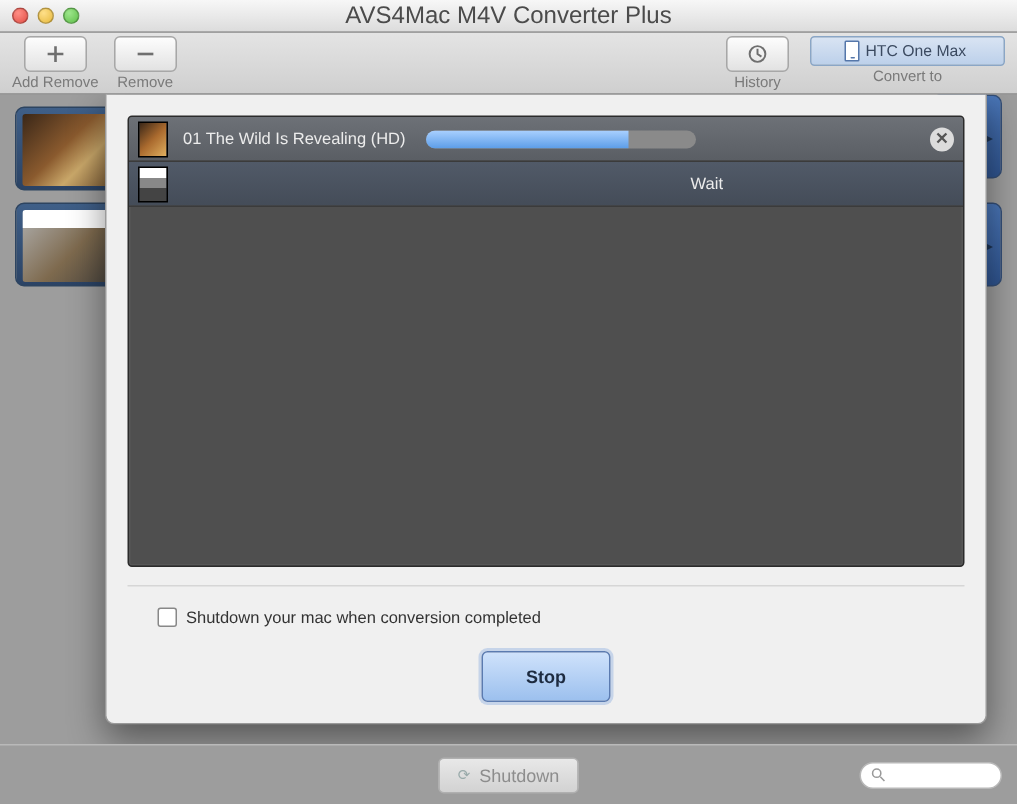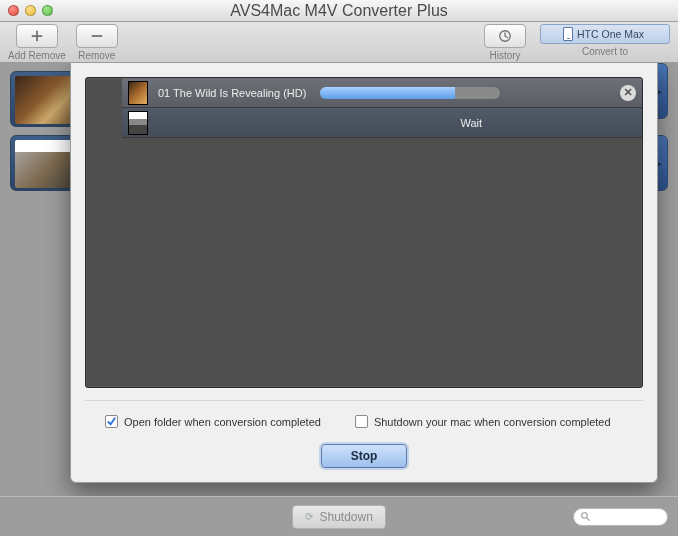--- a/index.html
+++ b/index.html
@@ -120,21 +120,20 @@
     display: flex; flex-direction: column;
   }
   .queue {
     margin: 14px 14px 0 14px;
     flex: 1;
     background: #4f4f4f;
     border: 1px solid #2b2b2b;
     border-radius: 3px;
     overflow: hidden;
     box-shadow: inset 0 0 0 1px rgba(255,255,255,.05);
-    padding-left: 36px;
   }
   .qrow {
     height: 30px;
     display: flex; align-items: center; gap: 10px;
     padding: 0 6px;
     border-bottom: 1px solid #3b3b3b;
     color: #ececec; font-size: 11px;
     position: relative;
   }
   .qrow.sel {
@@ -170,21 +169,21 @@
     border-top: 1px solid #d6d6d6;
     margin: 12px 14px 0 14px;
   }
   .chk { width:13px; height:13px; border:1px solid #888; border-radius:2px; background:#fff; display:inline-flex; align-items:center; justify-content:center; margin-right:6px; vertical-align:middle;}
   .chk.checked { background:#fff; }
   .chk.checked svg { width:11px; height:11px; }
   .opt { display:flex; align-items:center; }
 
   .sheet-actions { display:flex; justify-content:center; padding: 16px 0 14px; }
   .stop-btn {
-    width: 86px; height: 24px;
+    width: 86px; height: 34px;
     border:1px solid #5b7bb0; border-radius: 4px;
     background: linear-gradient(#cfe2fb, #9cc0ee);
     box-shadow: 0 0 0 2px rgba(120,160,220,.35);
     font-size: 12px; color:#1d2b40; font-weight:600;
     display:flex; align-items:center; justify-content:center;
   }
 
   
   .ic { width:14px; height:14px; }
 </style>
@@ -271,28 +270,20 @@
 
       <div class="qrow wait">
         <div class="thumb b"></div>
         <span class="status">Wait</span>
       </div>
 
     </div>
 
     <div class="options">
       <label class="opt">
-        <span class="chk checked">
-          <svg viewBox="0 0 12 12">
-              <path d="M2 6l3 3 5-7" fill="none" stroke="#2b74d8" stroke-width="2"></path>
-            </svg>
-        </span>
-        <span>Open folder when conversion completed</span>
-      </label>
-      <label class="opt">
         <span class="chk"></span>
         <span>Shutdown your mac when conversion completed</span>
       </label>
     </div>
 
     <div class="sheet-actions">
       <div class="stop-btn">
         <span>Stop</span>
       </div>
     </div>

